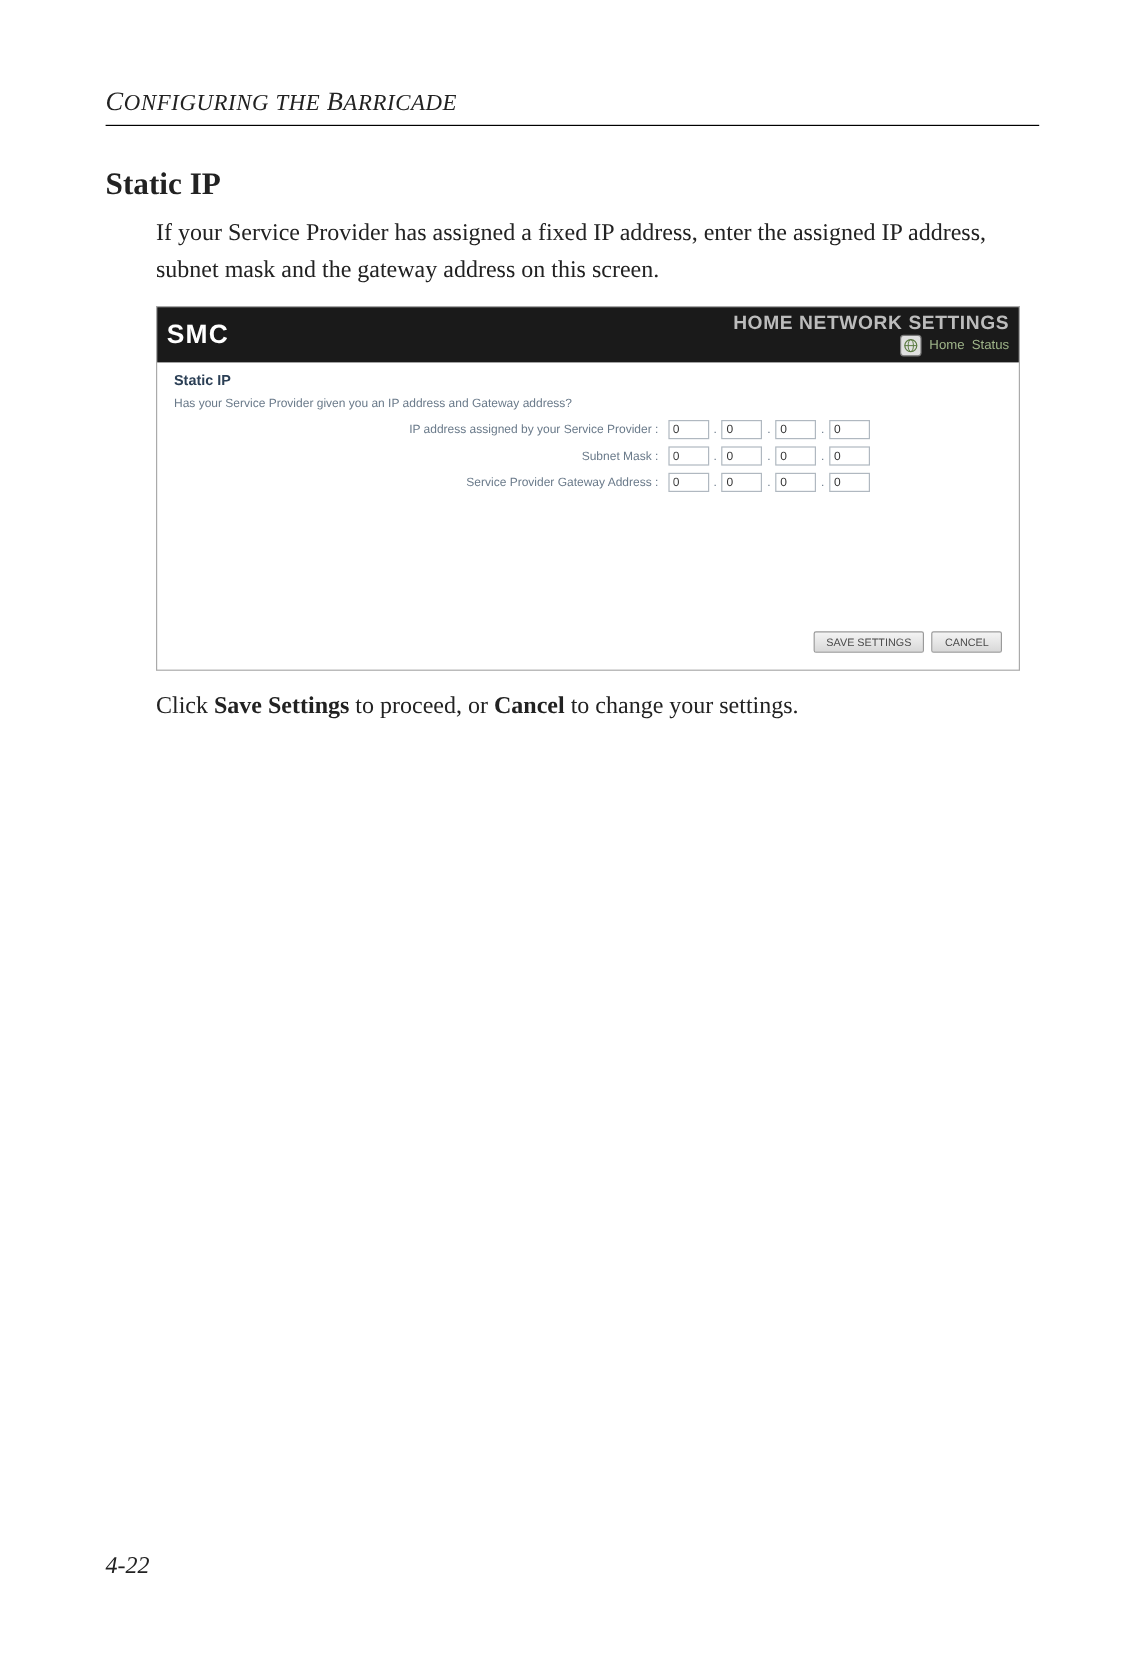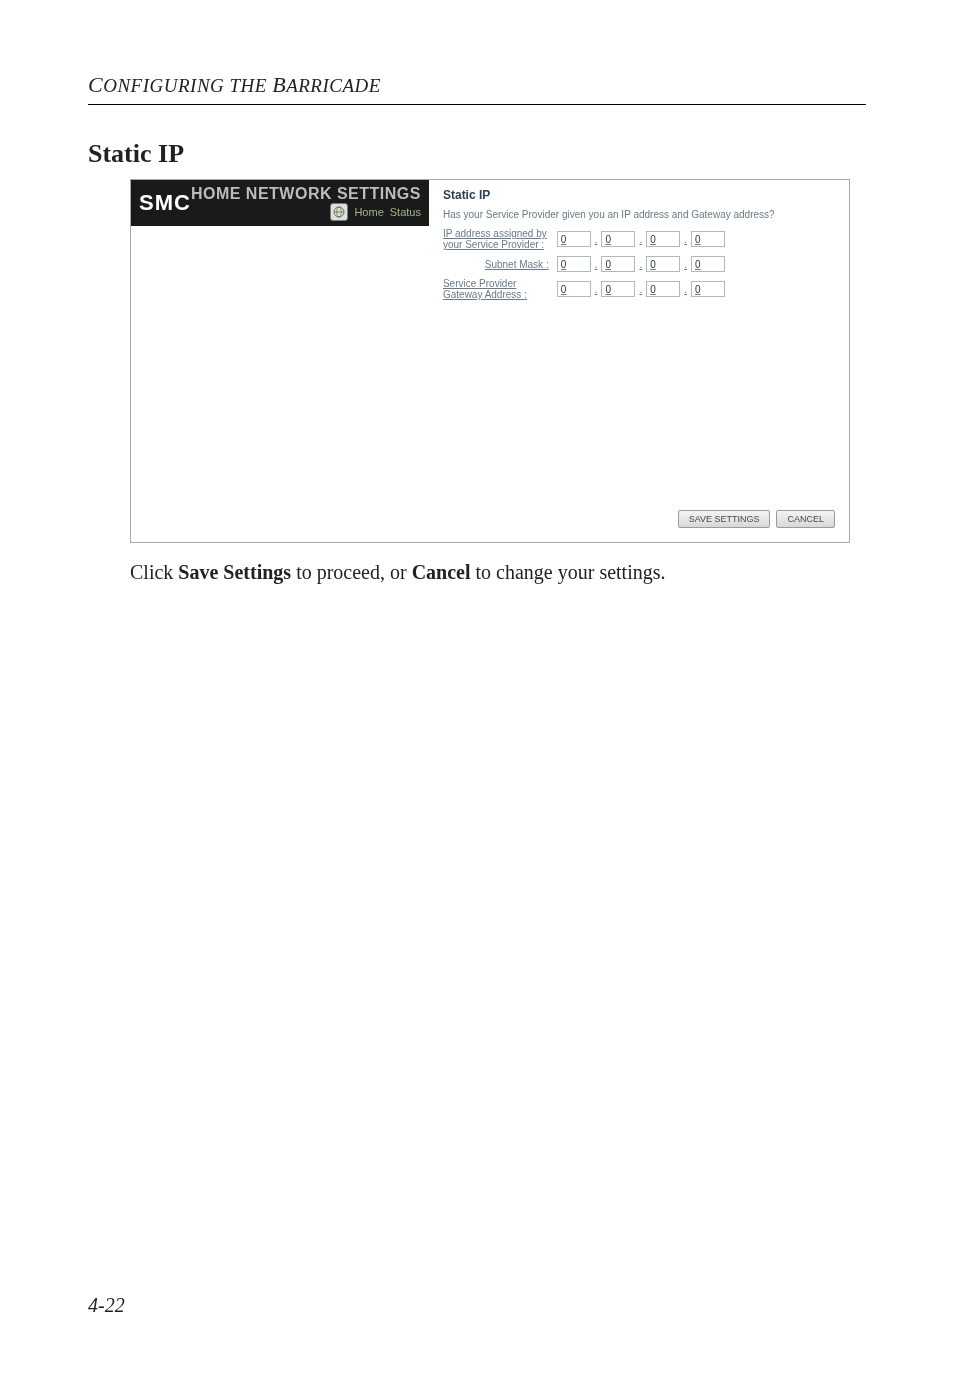--- a/index.html
+++ b/index.html
@@ -4,57 +4,58 @@
 <style>
   * { box-sizing: border-box; margin: 0; padding: 0; }
   html, body { width: 954px; height: 1389px; background: #ffffff; font-family: Georgia, 'Times New Roman', serif; color: #222; }
   .page { padding: 72px 88px 0 88px; position: relative; height: 100%; }
   .running-head { font-variant: small-caps; font-style: italic; font-size: 19px; letter-spacing: 0.5px; margin-bottom: 6px; }
   .running-head .cap { font-size: 22px; }
   .hr { border-top: 1px solid #000; margin-bottom: 34px; }
   .section-title { font-size: 26px; font-weight: bold; margin-bottom: 10px; }
   .body-text { font-size: 20px; line-height: 1.55; margin-left: 42px; margin-bottom: 14px; }
   .body-text .b { font-weight: bold; }
-  .screenshot-frame { margin: 10px 0 14px 42px; width: 720px; height: 364px; border: 1px solid #aaa; background: #fff; display: flex; flex-direction: row; }
+  .screenshot-frame { margin: 10px 0 14px 42px; width: 720px; height: 304px; border: 1px solid #aaa; background: #fff; display: flex; flex-direction: column; }
   .ss-header { height: 46px; background: #1a1a1a; display: flex; align-items: center; justify-content: space-between; padding: 0 8px; }
   .ss-logo { color: #fff; font-family: Arial, sans-serif; font-weight: bold; font-size: 22px; letter-spacing: 1px; }
   .ss-title { color: #bcbcbc; font-family: Arial, sans-serif; font-weight: bold; font-size: 16px; letter-spacing: 0.5px; }
   .ss-topright { display: flex; gap: 6px; align-items: center; }
   .ss-icon { width: 18px; height: 18px; border: 1px solid #7a7a7a; background: #e0e0e0; border-radius: 3px; display: inline-flex; align-items: center; justify-content: center; font-size: 12px; color: #5a7a40; }
   .ss-link { font-family: Arial, sans-serif; font-size: 11px; color: #9fb58a; }
   .ss-body { flex: 1; display: flex; }
   .ss-sidebar { width: 134px; background: #eef1f4; border-right: 1px solid #d0d4d8; padding: 8px 6px; font-family: Arial, sans-serif; font-size: 10px; color: #6b7885; }
   .ss-nav-item { margin-bottom: 4px; font-weight: bold; letter-spacing: 0.2px; }
   .ss-nav-sub { margin-left: 10px; margin-bottom: 4px; color: #8fa6c0; font-weight: normal; }
   .ss-nav-sub::before { content: "• "; }
   .ss-sep { border-top: 1px dotted #c0c6cc; margin: 3px 0 5px; }
   .ss-nav-item.muted { color: #a8b0b8; }
   .ss-content { flex: 1; padding: 8px 14px 12px 14px; font-family: Arial, sans-serif; color: #6a7a8a; font-size: 10px; position: relative; }
   .ss-h { font-weight: bold; font-size: 12px; color: #2b3f55; margin-bottom: 6px; }
   .ss-desc { margin-bottom: 6px; line-height: 1.4; }
-  .ss-form { margin-top: 6px; text-decoration: underline; }
+  .ss-form { margin-top: 6px; }
   .ss-row { display: flex; align-items: center; justify-content: flex-end; gap: 4px; margin-bottom: 6px; padding-right: 110px; }
   .ss-label { color: #6a7a8a; font-size: 10px; margin-right: 4px; }
   .ss-octet { width: 34px; height: 16px; border: 1px solid #b0b8c0; background: #fff; font-size: 10px; padding: 0 3px; color: #333; }
   .ss-dot { color: #6a7a8a; }
   .ss-buttons { position: absolute; right: 14px; bottom: 14px; display: flex; gap: 6px; }
   .ss-btn { font-family: Arial, sans-serif; font-size: 9px; color: #4a4a4a; background: linear-gradient(#f4f4f4,#d8d8d8); border: 1px solid #9a9a9a; padding: 3px 10px; border-radius: 2px; }
   .page-number { position: absolute; bottom: 72px; left: 88px; font-size: 20px; font-style: italic; }
 </style>
 </head>
 <body>
 
 <div class="page">
   <div class="running-head">
     <span class="cap">C</span>ONFIGURING THE <span class="cap">B</span>ARRICADE
   </div>
   <div class="hr"></div>
 
   <div class="section-title">Static IP</div>
 
+  <p class="body-text">If your Service Provider has assigned a fixed IP address, enter the assigned IP address, subnet mask and the gateway address on this screen.</p>
 
   <div class="screenshot-frame">
     <div class="ss-header">
       <div>
         <div class="ss-logo">SMC</div>
       </div>
       <div style="display:flex; flex-direction:column; align-items:flex-end;">
         <div class="ss-title">HOME NETWORK SETTINGS</div>
         <div class="ss-topright">
           <span class="ss-icon">

